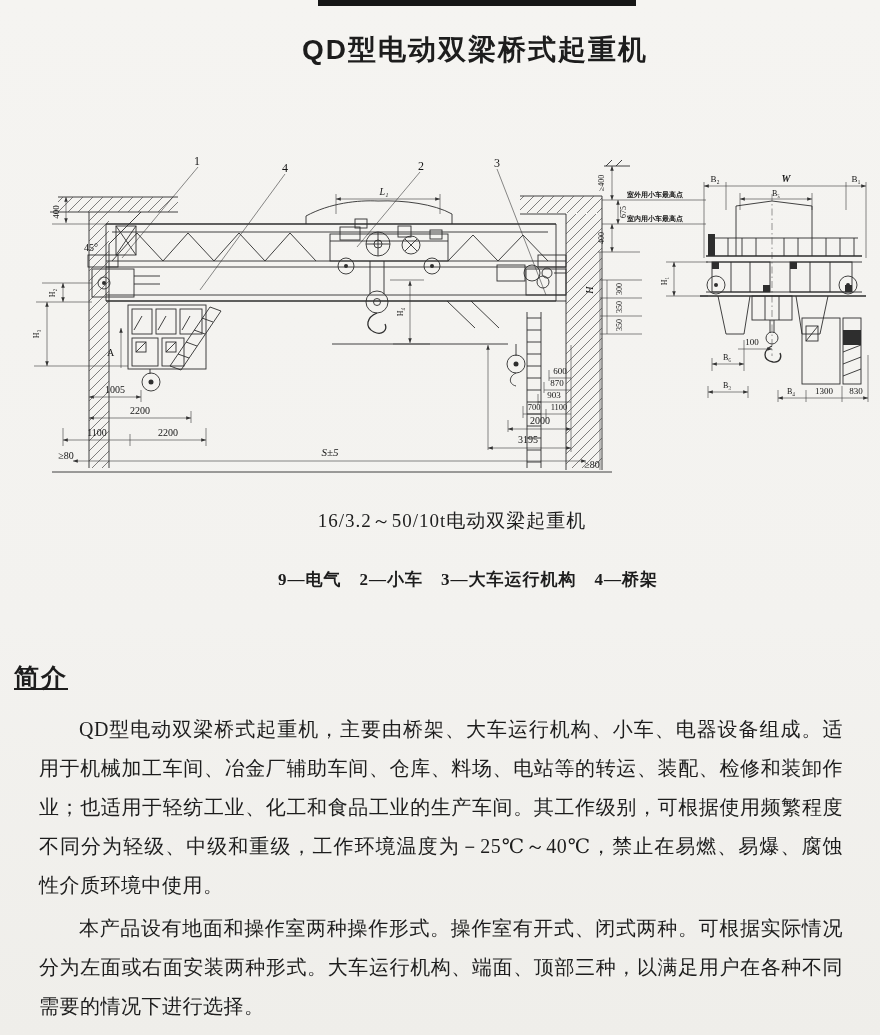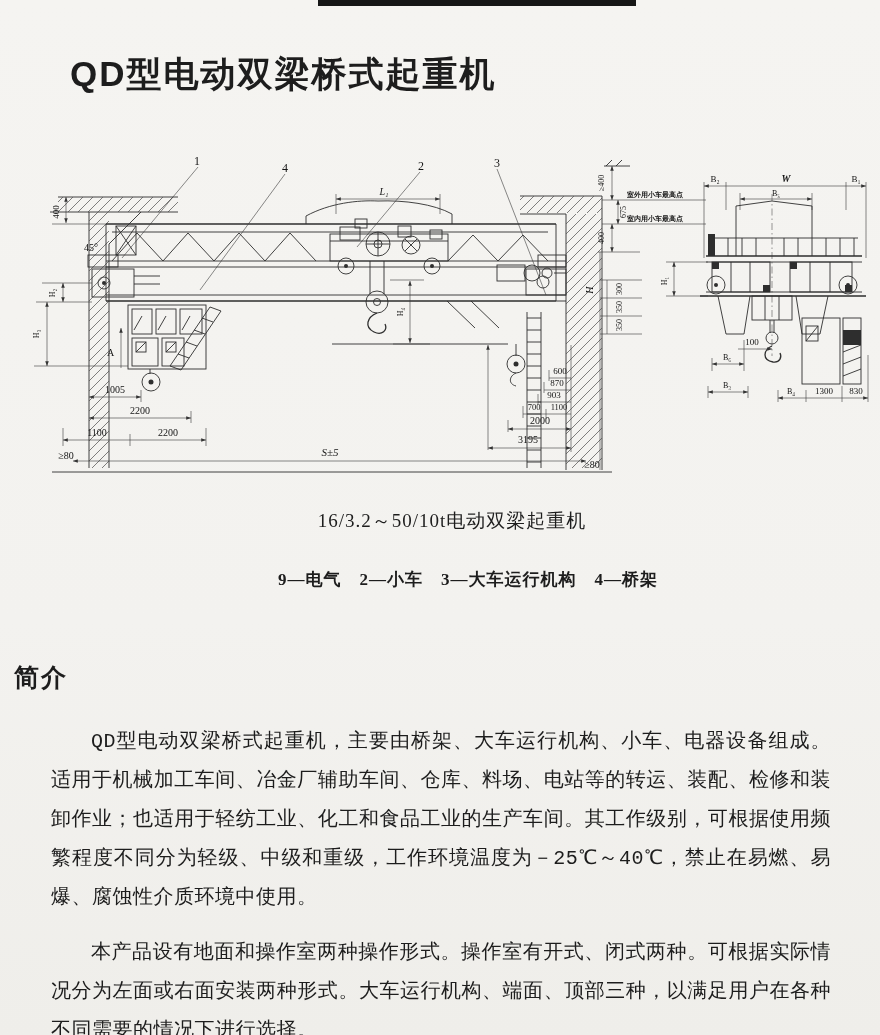--- a/index.html
+++ b/index.html
@@ -4,43 +4,43 @@
 <style>
   html,body{margin:0;padding:0;background:#d8d6d2;}
   .page{
     position:relative;width:880px;height:1035px;margin:0 auto;
     background:linear-gradient(180deg,#f5f4f1 0%,#f3f2ef 60%,#efeeea 100%);
     overflow:hidden;color:#1d1d1d;
     font-family:"Liberation Serif","DejaVu Serif",serif;
   }
   .artifact{position:absolute;left:318px;top:0;width:318px;height:6px;background:#171717;}
   .title{
-    position:absolute;left:70px;top:28px;width:810px;text-align:left;
+    position:absolute;left:70px;top:12px;width:810px;text-align:center;
     font-family:"Liberation Sans","DejaVu Sans",sans-serif;
-    font-size:35px;font-weight:bold;letter-spacing:2px;
+    font-size:28px;font-weight:bold;letter-spacing:2px;
   }
   .drawing{position:absolute;left:0;top:0;width:880px;height:500px;}
   .caption{
     position:absolute;left:12px;top:508px;width:880px;text-align:center;
     font-size:19px;letter-spacing:1px;
   }
   .legend{
     position:absolute;left:56px;top:568px;width:824px;text-align:center;
     font-size:17px;font-weight:bold;letter-spacing:1px;
   }
   .section-heading{
     position:absolute;left:14px;top:640px;
     font-family:"Liberation Sans","DejaVu Sans",sans-serif;
-    font-size:25px;font-weight:bold;letter-spacing:2px;
+    font-size:25px;font-weight:bold;letter-spacing:2px;text-decoration:underline;
   }
   .content{
     position:absolute;left:35px;top:706px;width:812px;
     font-size:20px;line-height:39px;text-align:justify;letter-spacing:.5px;
   }
-  .content p{margin:16px;text-indent:2em;font-family:Liberation Mono, monospace;}
+  .content p{margin:4px;text-indent:2em;}
   
   .ln{stroke:#2e2e2e;fill:none;stroke-width:.9;}
   .lb{stroke:#2e2e2e;fill:none;stroke-width:1.3;}
   .dim{stroke:#3a3a3a;fill:none;stroke-width:.6;}
   .fillk{fill:#2e2e2e;stroke:none;}
   text.d{font-family:"Liberation Serif","DejaVu Serif",serif;fill:#141414;}
   .cl{stroke:#555;stroke-width:.6;fill:none;stroke-dasharray:7 3 1.5 3;}
 </style>
 </head>
 <body>

